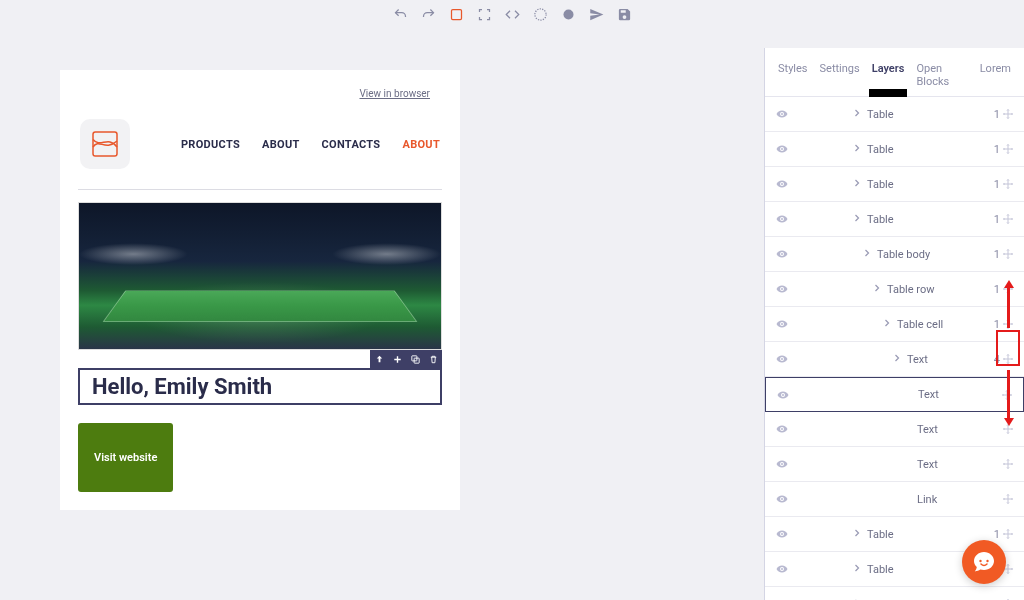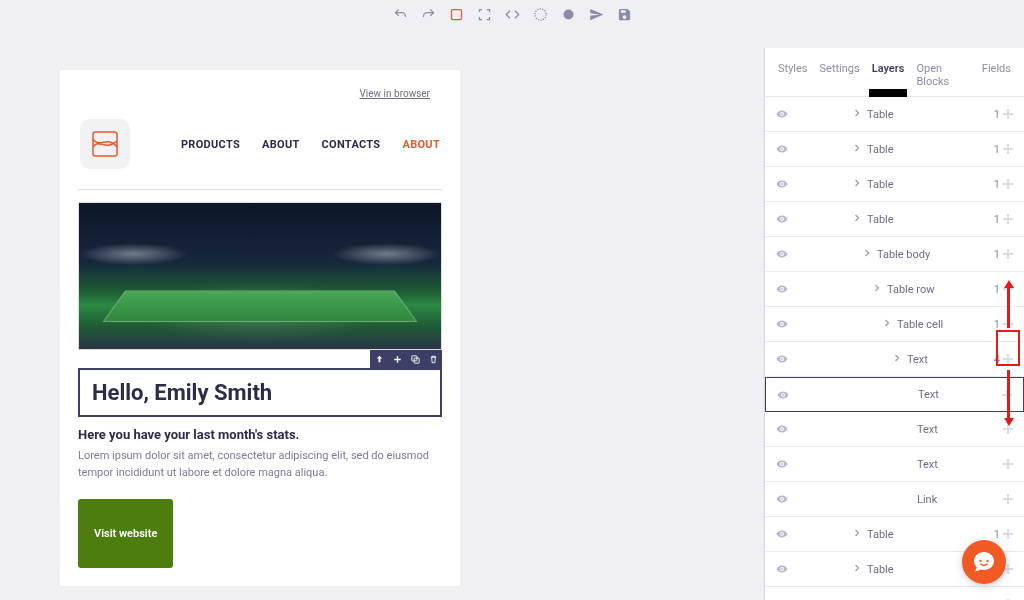--- a/index.html
+++ b/index.html
@@ -32,21 +32,21 @@
   }
   .hero-img::after { content:""; position:absolute; left:10%; right:10%; top:55%; bottom:15%;
     background: linear-gradient(180deg,#4aa858 0%,#3a9948 50%,#328840 100%);
     transform: perspective(200px) rotateX(45deg);
     border:1px solid rgba(255,255,255,.3);
   }
   .sel-toolbar { position: absolute; right: 0; bottom: -18px; display: flex; background: #3e3f66; }
   .sel-toolbar .sb { width: 18px; height: 18px; display:flex;align-items:center;justify-content:center; color:#fff; cursor:pointer; }
   .sel-toolbar .sb svg { width:11px; height:11px; }
 
-  .selected-block { margin: 18px 18px 0; border: 2px solid #3e3f66; padding: 10px 12px; }
+  .selected-block { margin: 18px 18px 0; border: 2px solid #3e3f66; padding: 4px 12px; }
   .h1 { font-size: 22px; font-weight: 700; color: #2a2c4a; }
   .body-area { margin: 10px 18px 0; }
   .sub { font-size: 13px; font-weight: 700; color: #2a2c4a; margin-top: 4px; }
   .lorem { font-size: 11px; color: #7a7c92; margin-top: 6px; line-height: 1.5; }
   .cta { display: inline-block; background: #4d7c0f; color: #fff; font-size: 11px; font-weight: 600; padding: 28px 16px; margin: 18px 18px; border-radius: 3px; }
 
   
   .right-panel { position: absolute; top: 0; right: 0; width: 260px; bottom: 0; background: #fff; border-left: 1px solid #d4d5e4; display:flex; flex-direction:column;margin-top:48px; }
   .panel-tabs { display: flex; padding: 10px 10px 0; gap: 6px; border-bottom: 1px solid #e5e5ee; }
   .panel-tab { font-size: 11px; color: #8a8ca5; padding: 4px 3px 8px; cursor: pointer; }
@@ -170,35 +170,31 @@
         <span class="sb">
             <svg viewBox="0 0 24 24" fill="none" stroke="currentColor" stroke-width="2">
               <path d="M6 7h12M9 7V5h6v2M8 7l1 12h6l1-12"></path>
             </svg>
           </span>
       </div>
     </div>
     <div class="selected-block">
       <div class="h1">Hello, Emily Smith</div>
     </div>
-    <div class="body-area">
-      <div class="sub">Here you have your last month's stats.</div>
-      <div class="lorem">Lorem ipsum dolor sit amet, consectetur adipiscing elit, sed do eiusmod tempor incididunt ut labore et dolore magna aliqua.</div>
-    </div>
     <a class="cta">Visit website</a>
   </div>
 </div>
 
 <div class="right-panel">
   <div class="panel-tabs">
     <div class="panel-tab">Styles</div>
     <div class="panel-tab">Settings</div>
     <div class="panel-tab active">Layers</div>
     <div class="panel-tab">Open Blocks</div>
-    <div class="panel-tab">Fields</div>
+    <div class="panel-tab">Lorem</div>
   </div>
   <div class="layers" id="layers">
       <div class="layer-row">
         <span class="eye">
           <svg viewBox="0 0 24 24" fill="currentColor">
             <path d="M12 5C7 5 3 8 1 12c2 4 6 7 11 7s9-3 11-7c-2-4-6-7-11-7zm0 11a4 4 0 110-8 4 4 0 010 8z"></path>
             <circle cx="12" cy="12" r="2"></circle>
           </svg>
         </span>
         <span class="indent" style="width:60px"></span>

